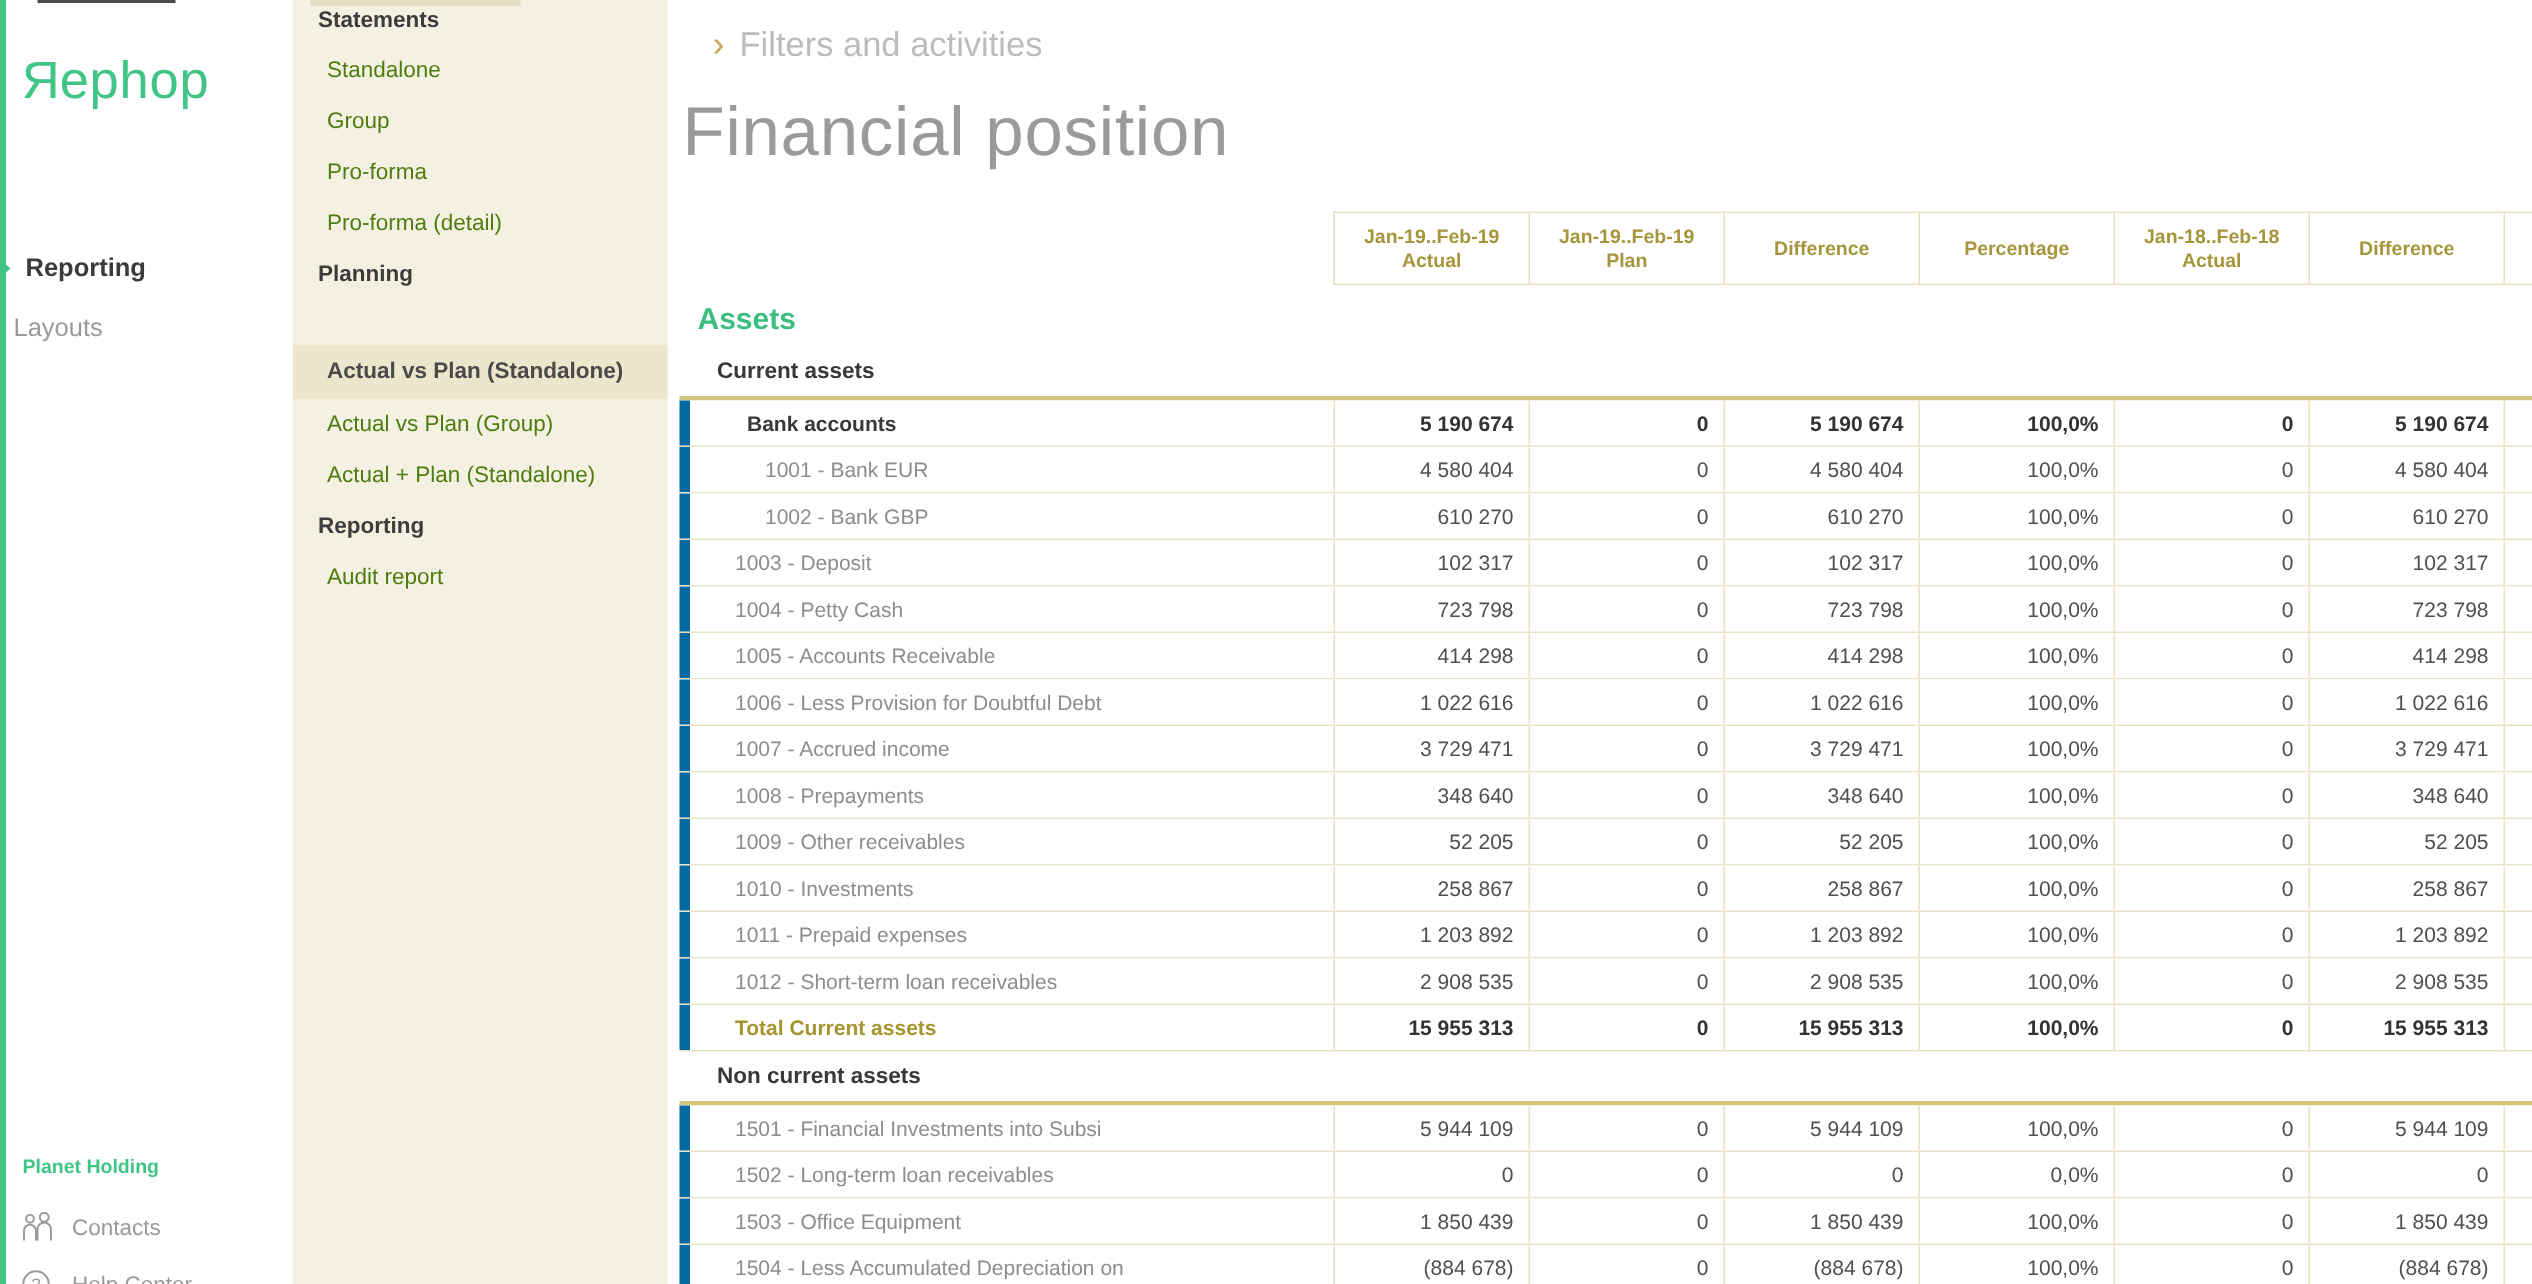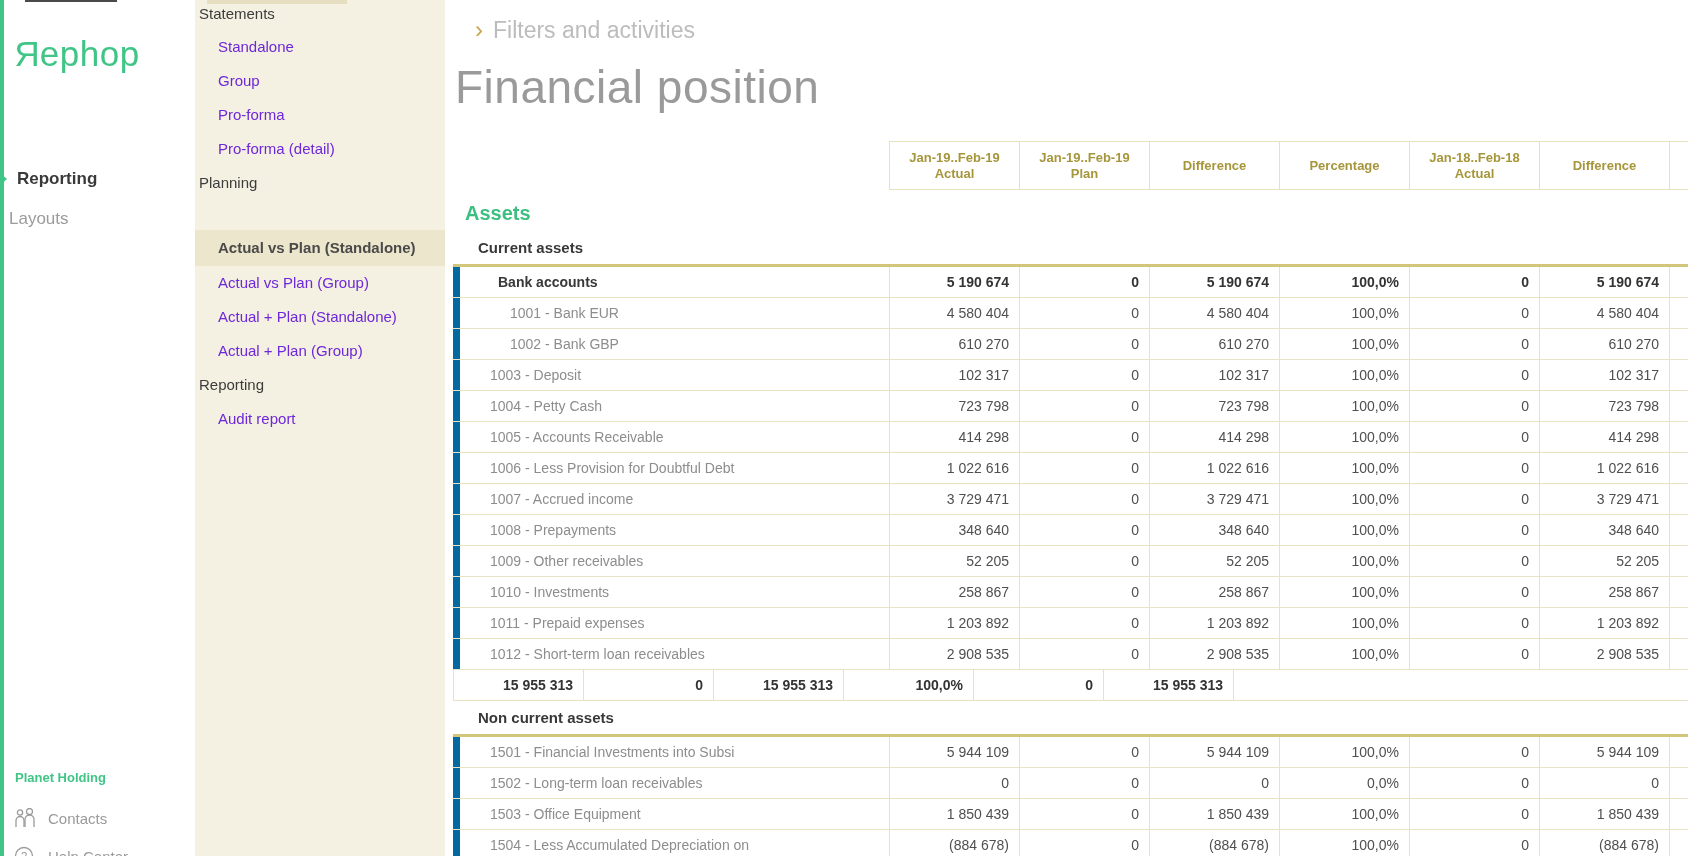--- a/index.html
+++ b/index.html
@@ -32,22 +32,22 @@
   .foot-link { position:absolute; left:14px; width:180px; height:24px; color:#9a9a9a; font-size:15px; }
   .foot-contacts { top:808px; }
   .foot-help { top:846px; }
   .foot-link .lbl { position:absolute; left:34px; top:2px; }
   .foot-link svg { position:absolute; left:0; top:0; }
 
   
   .submenu { position:absolute; left:195px; top:0; width:250px; height:856px; background:#f5f1e2; z-index:4; }
   .submenu-top-sliver { position:absolute; left:12px; top:0; width:140px; height:4px; background:#e5dec1; }
   .sm-list { position:absolute; left:0; top:2px; width:250px; }
-  .sm-item { width:250px; height:34px; line-height:34px; font-size:15px; color:#6d28d9; padding-left:23px; cursor:pointer; white-space:nowrap; }
-  .sm-item.header { font-weight:normal; color:#3c3c3c; padding-left:4px; cursor:default; }
+  .sm-item { width:250px; height:34px; line-height:34px; font-size:15px; color:#4d7c0f; padding-left:23px; cursor:pointer; white-space:nowrap; }
+  .sm-item.header { font-weight:bold; color:#3c3c3c; padding-left:17px; cursor:default; }
   .sm-item.first { height:28px; line-height:24px; }
   .sm-item.active { background:#ece6cc; font-weight:bold; color:#4a4a4a; height:36px; line-height:36px;margin-top:30px; }
 
   
   .content { position:absolute; left:445px; top:0; width:1280px; height:856px; background:#fff; }
   .filters-row { position:absolute; left:8px; top:16px; font-size:23px; color:#bcbcbc; font-weight:300; cursor:pointer;margin-left:22px; }
   .filters-row .fchev { color:#c9a552; margin-right:10px; font-size:24px; }
   .page-title { position:absolute; left:10px; top:60px; font-size:46px; color:#9a9a9a; font-weight:300; letter-spacing:0.5px; }
 
   
@@ -126,21 +126,20 @@
     <div class="sm-list">
         <div class="sm-item header first">Statements</div>
         <div class="sm-item item">Standalone</div>
         <div class="sm-item item">Group</div>
         <div class="sm-item item">Pro-forma</div>
         <div class="sm-item item">Pro-forma (detail)</div>
         <div class="sm-item header">Planning</div>
         <div class="sm-item item active">Actual vs Plan (Standalone)</div>
         <div class="sm-item item">Actual vs Plan (Group)</div>
         <div class="sm-item item">Actual + Plan (Standalone)</div>
-        <div class="sm-item item">Actual + Plan (Group)</div>
         <div class="sm-item header">Reporting</div>
         <div class="sm-item item">Audit report</div>
       </div>
   </aside>
 
   <main class="content">
     <div class="filters-row">
       <span class="fchev">›</span><span>Filters and activities</span>
     </div>
     <h1 class="page-title">Financial position</h1>
@@ -287,20 +286,21 @@
               <div class="cell label-cell">1012 - Short-term loan receivables</div>
               <div class="cell num-cell">2 908 535</div>
               <div class="cell num-cell">0</div>
               <div class="cell num-cell">2 908 535</div>
               <div class="cell num-cell">100,0%</div>
               <div class="cell num-cell">0</div>
               <div class="cell num-cell">2 908 535</div>
               <div class="cell sliver-cell"></div>
             </div>
             <div class="t-row total ind-total">
+              <div class="cell label-cell">Total Current assets</div>
               <div class="cell num-cell">15 955 313</div>
               <div class="cell num-cell">0</div>
               <div class="cell num-cell">15 955 313</div>
               <div class="cell num-cell">100,0%</div>
               <div class="cell num-cell">0</div>
               <div class="cell num-cell">15 955 313</div>
               <div class="cell sliver-cell"></div>
             </div>
           </div>
           <div class="group-head gap">Non current assets</div>

